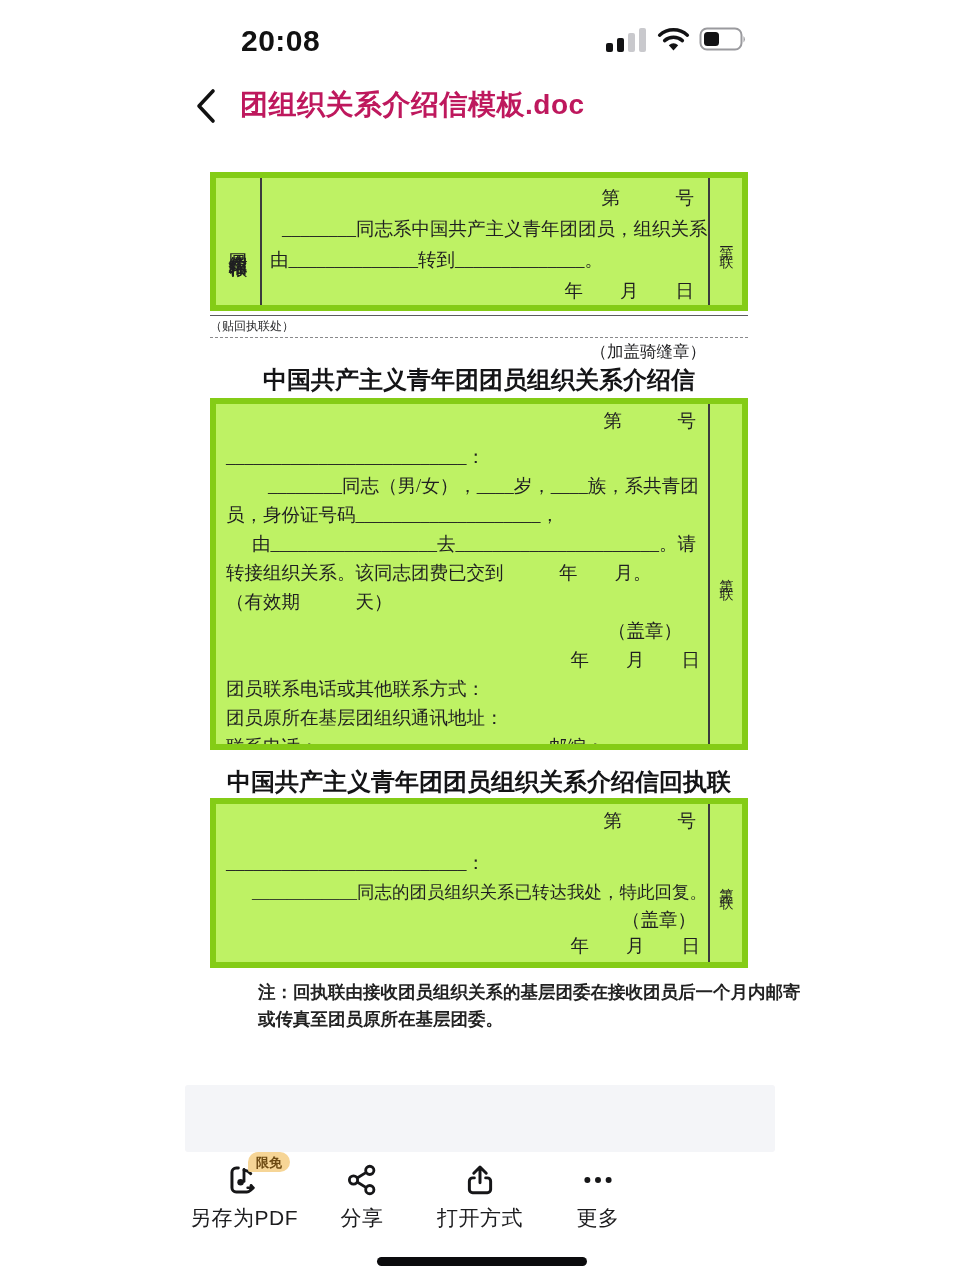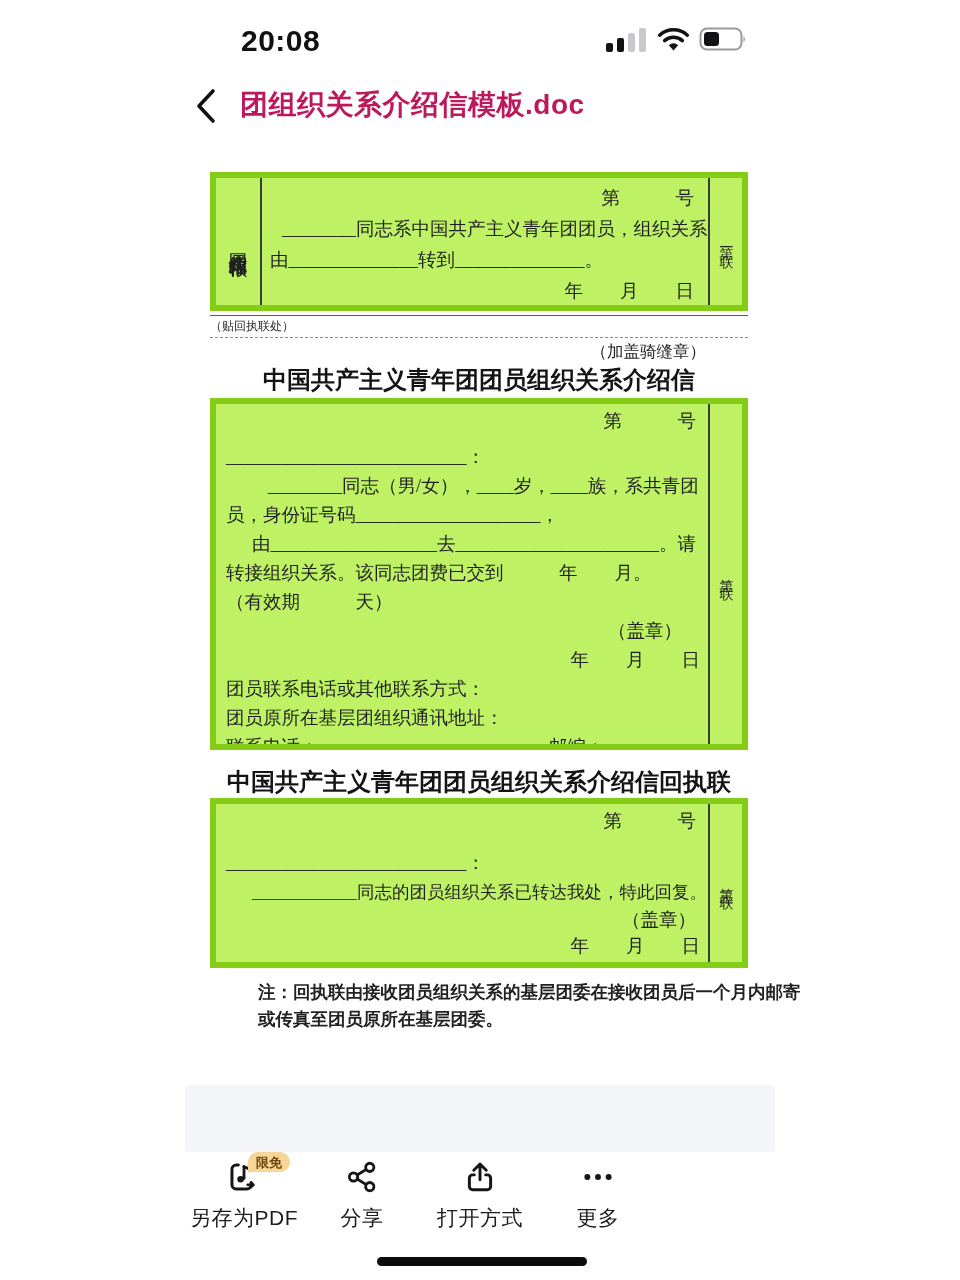--- a/index.html
+++ b/index.html
@@ -55,21 +55,21 @@
   .rel { position:relative; }
   .at258 { position:absolute; left:258px; top:0; }
   .at323 { position:absolute; left:323px; top:0; }
 
   .note { left:210px; top:979px; width:548px; font-size:17.5px; line-height:27px; font-weight:600; color:#222;margin-left:48px; }
 
   
   .page-band { left:185px; top:1085px; width:590px; height:67px; background:#f4f5f8; border-radius:3px; }
   .toolbar { left:185px; top:1160px; width:590px; display:flex; }
   .tb-item { width:118px; display:flex; flex-direction:column; align-items:center; cursor:pointer; }
-  .tb-icon { height:40px; display:flex; justify-content:center; position:relative; }
+  .tb-icon { height:40px; display:flex; align-items:center; justify-content:center; position:relative; }
   .tb-label { font-size:21px; color:#1d1d1f; margin-top:4px; letter-spacing:.5px; }
   .badge { position:absolute; top:-8px; left:22px; background:#f6d596; color:#6d4a12; font-size:13px;
            font-weight:700; line-height:1; padding:4px 8px 3px; border-radius:10px; border-bottom-left-radius:2px; white-space:nowrap; }
   .home-bar { left:377px; top:1257px; width:210px; height:9px; background:#0b0b0d; border-radius:5px; }
 </style>
 </head>
 <body>
 
 <div class="abs status-time">20:08</div>
 <div class="abs status-icons">

